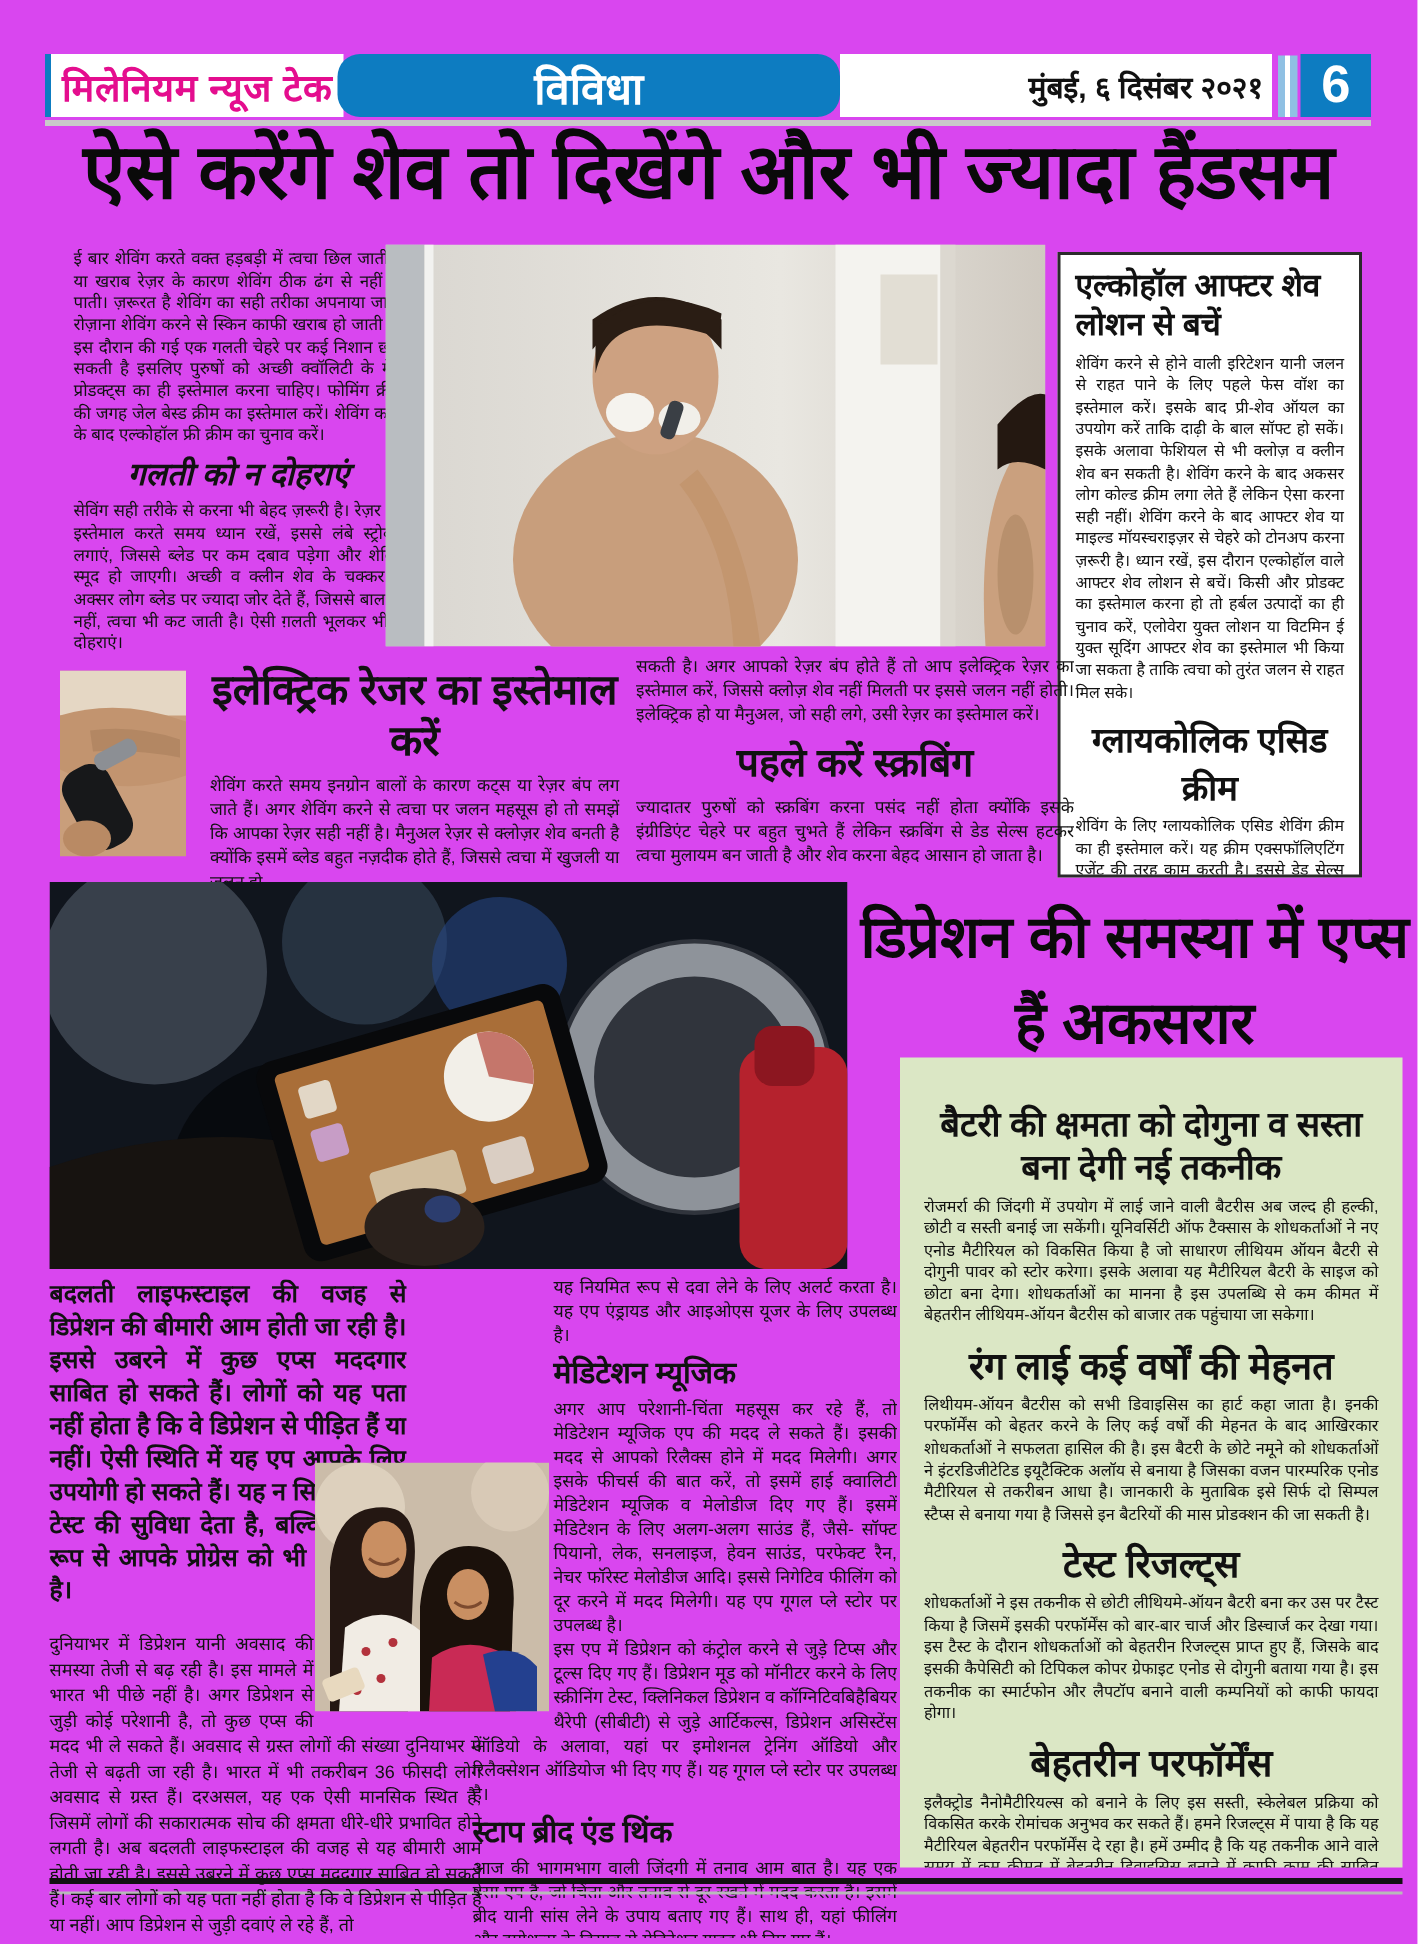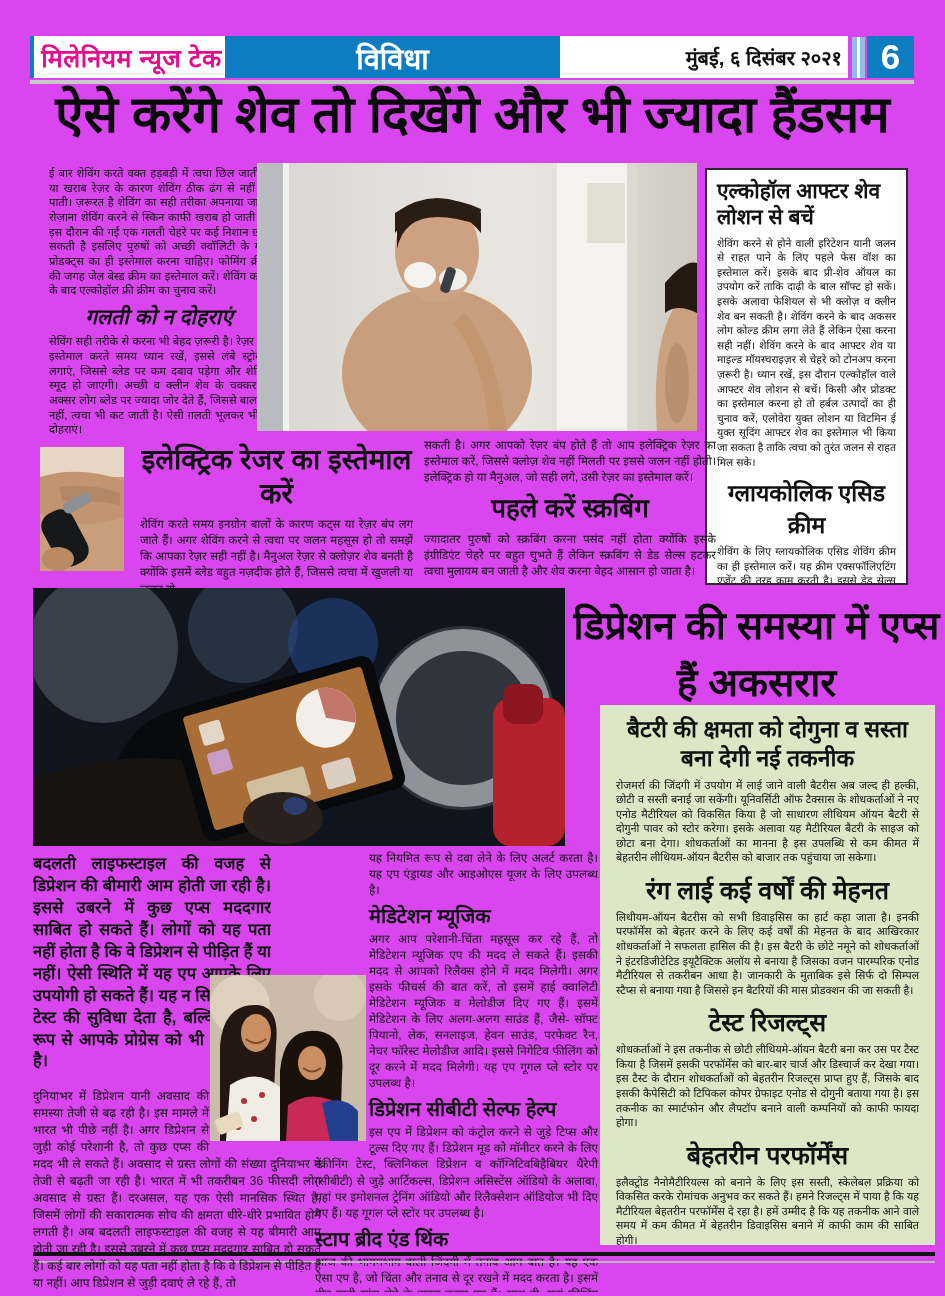--- a/index.html
+++ b/index.html
@@ -6,21 +6,21 @@
   body{font-family:"Liberation Sans","DejaVu Sans",sans-serif;color:#111;}
   .page{position:relative;width:945px;height:1296px;background:#d946ef;overflow:hidden;}
   .abs{position:absolute;}
   .jus{text-align:justify;}
   .clip{overflow:hidden;}
   
   .masthead-box{left:30px;top:36px;width:195px;height:42px;border-left:4px solid #0d7cc1;
     display:flex;align-items:center;justify-content:center;background:#fff;}
   .masthead-box span{color:#e40d8e;font-size:25px;font-weight:800;letter-spacing:0.5px;}
   .section-band{left:225px;top:36px;width:335px;height:42px;background:#0d7cc1;
-    display:flex;align-items:center;justify-content:center;}
+    display:flex;align-items:center;justify-content:center;border-radius:15px;}
   .section-band span{color:#fff;font-size:29px;font-weight:800;}
   .dateline{left:560px;top:36px;width:288px;height:42px;background:#fff;
     display:flex;align-items:center;justify-content:flex-end;padding-right:6px;box-sizing:border-box;
     font-size:20px;font-weight:800;}
   .stripes{left:852px;top:37px;width:13px;height:41px;
     background:linear-gradient(90deg,#8fc0e3 0 5px,#ffffff 5px 8px,#8fc0e3 8px 13px);}
   .pagenum{left:867px;top:36px;width:47px;height:42px;background:#0d7cc1;color:#fff;
     display:flex;align-items:center;justify-content:center;font-size:35px;font-weight:800;}
   .header-rule{left:30px;top:80px;width:884px;height:4px;background:#c9c9c9;}
   
@@ -35,21 +35,21 @@
     padding:8px 10px;box-sizing:border-box;}
   .right-box .h1{font-size:21px;font-weight:800;line-height:1.25;margin:0 0 5px 0;}
   .right-box .h2{font-size:23px;font-weight:800;text-align:center;margin:7px 0 4px 0;}
   .right-box p{font-size:10.6px;line-height:1.38;margin:0;}
   .h-electric{font-size:28px;font-weight:800;text-align:center;line-height:1.2;margin:0 0 6px 0;}
   .col-elec{left:140px;top:443px;width:273px;height:152px;font-size:11.5px;line-height:1.4;}
   .col-scrub{left:424px;top:437px;width:292px;height:160px;font-size:11.5px;line-height:1.4;}
   .h-scrub{font-size:26px;font-weight:800;text-align:center;margin:5px 0 4px 0;}
   
   .green-box{left:600px;top:705px;width:335px;height:540px;background:#dbe7c5;
-    padding:8px 16px;box-sizing:border-box;overflow:hidden;}
+    padding:28px 16px;box-sizing:border-box;overflow:hidden;}
   .green-box .gh{font-size:23px;font-weight:800;text-align:center;line-height:1.25;margin:2px 0 5px 0;}
   .green-box .gh2{font-size:25px;font-weight:800;text-align:center;margin:7px 0 4px 0;}
   .green-box p{font-size:10.8px;line-height:1.35;margin:0;}
   .lead-bold{left:33px;top:853px;width:238px;height:232px;font-size:16.5px;font-weight:700;
     line-height:1.33;}
   .small-left{left:33px;top:1088px;width:288px;height:167px;font-size:12px;line-height:1.42;}
   .spacer-r{float:right;width:112px;height:54px;}
   .col3{left:315px;top:850px;width:283px;height:442px;font-size:11.8px;line-height:1.36;}
   .spacer-l{float:left;width:54px;height:168px;margin-top:124px;}
   .col3 .ch{font-size:20px;font-weight:800;margin:6px 0 3px 0;line-height:1.2;}
@@ -204,21 +204,20 @@
   <div class="abs small-left" style="z-index:3;">
     <div class="spacer-r"></div>
     <span class="jus" style="display:block;text-align:justify;">दुनियाभर में डिप्रेशन यानी अवसाद की समस्या तेजी से बढ़ रही है। इस मामले में भारत भी पीछे नहीं है। अगर डिप्रेशन से जुड़ी कोई परेशानी है, तो कुछ एप्स की मदद भी ले सकते हैं। अवसाद से ग्रस्त लोगों की संख्या दुनियाभर में तेजी से बढ़ती जा रही है। भारत में भी तकरीबन 36 फीसदी लोग अवसाद से ग्रस्त हैं। दरअसल, यह एक ऐसी मानसिक स्थित है, जिसमें लोगों की सकारात्मक सोच की क्षमता धीरे-धीरे प्रभावित होने लगती है। अब बदलती लाइफस्टाइल की वजह से यह बीमारी आम होती जा रही है। इससे उबरने में कुछ एप्स मददगार साबित हो सकते हैं। कई बार लोगों को यह पता नहीं होता है कि वे डिप्रेशन से पीड़ित हैं या नहीं। आप डिप्रेशन से जुड़ी दवाएं ले रहे हैं, तो</span>
   </div>
 
   <div class="abs col3 clip">
     <div class="spacer-l"></div>
     <p class="jus">यह नियमित रूप से दवा लेने के लिए अलर्ट करता है। यह एप एंड्रायड और आइओएस यूजर के लिए उपलब्ध है।</p>
     <div class="ch">मेडिटेशन म्यूजिक</div>
     <p class="jus">अगर आप परेशानी-चिंता महसूस कर रहे हैं, तो मेडिटेशन म्यूजिक एप की मदद ले सकते हैं। इसकी मदद से आपको रिलैक्स होने में मदद मिलेगी। अगर इसके फीचर्स की बात करें, तो इसमें हाई क्वालिटी मेडिटेशन म्यूजिक व मेलोडीज दिए गए हैं। इसमें मेडिटेशन के लिए अलग-अलग साउंड हैं, जैसे- सॉफ्ट पियानो, लेक, सनलाइज, हेवन साउंड, परफेक्ट रैन, नेचर फॉरेस्ट मेलोडीज आदि। इससे निगेटिव फीलिंग को दूर करने में मदद मिलेगी। यह एप गूगल प्ले स्टोर पर उपलब्ध है।</p>
-    <div class="ch">डिप्रेशन सीबीटी सेल्फ हेल्प</div>
     <p class="jus">इस एप में डिप्रेशन को कंट्रोल करने से जुड़े टिप्स और टूल्स दिए गए हैं। डिप्रेशन मूड को मॉनीटर करने के लिए स्क्रीनिंग टेस्ट, क्लिनिकल डिप्रेशन व कॉग्निटिवबिहैबियर थैरेपी (सीबीटी) से जुड़े आर्टिकल्स, डिप्रेशन असिस्टेंस ऑडियो के अलावा, यहां पर इमोशनल ट्रेनिंग ऑडियो और रिलैक्सेशन ऑडियोज भी दिए गए हैं। यह गूगल प्ले स्टोर पर उपलब्ध है।</p>
     <div class="ch">स्टाप ब्रीद एंड थिंक</div>
     <p class="jus">आज की भागमभाग वाली जिंदगी में तनाव आम बात है। यह एक ऐसा एप है, जो चिंता और तनाव से दूर रखने में मदद करता है। इसमें ब्रीद यानी सांस लेने के उपाय बताए गए हैं। साथ ही, यहां फीलिंग और इमोशन्स के हिसाब से मेडिटेशन गाइड भी दिए गए हैं।</p>
   </div>
 
   <div class="abs rule-b1"></div>
   <div class="abs rule-b2"></div>
 
 </div>
 

